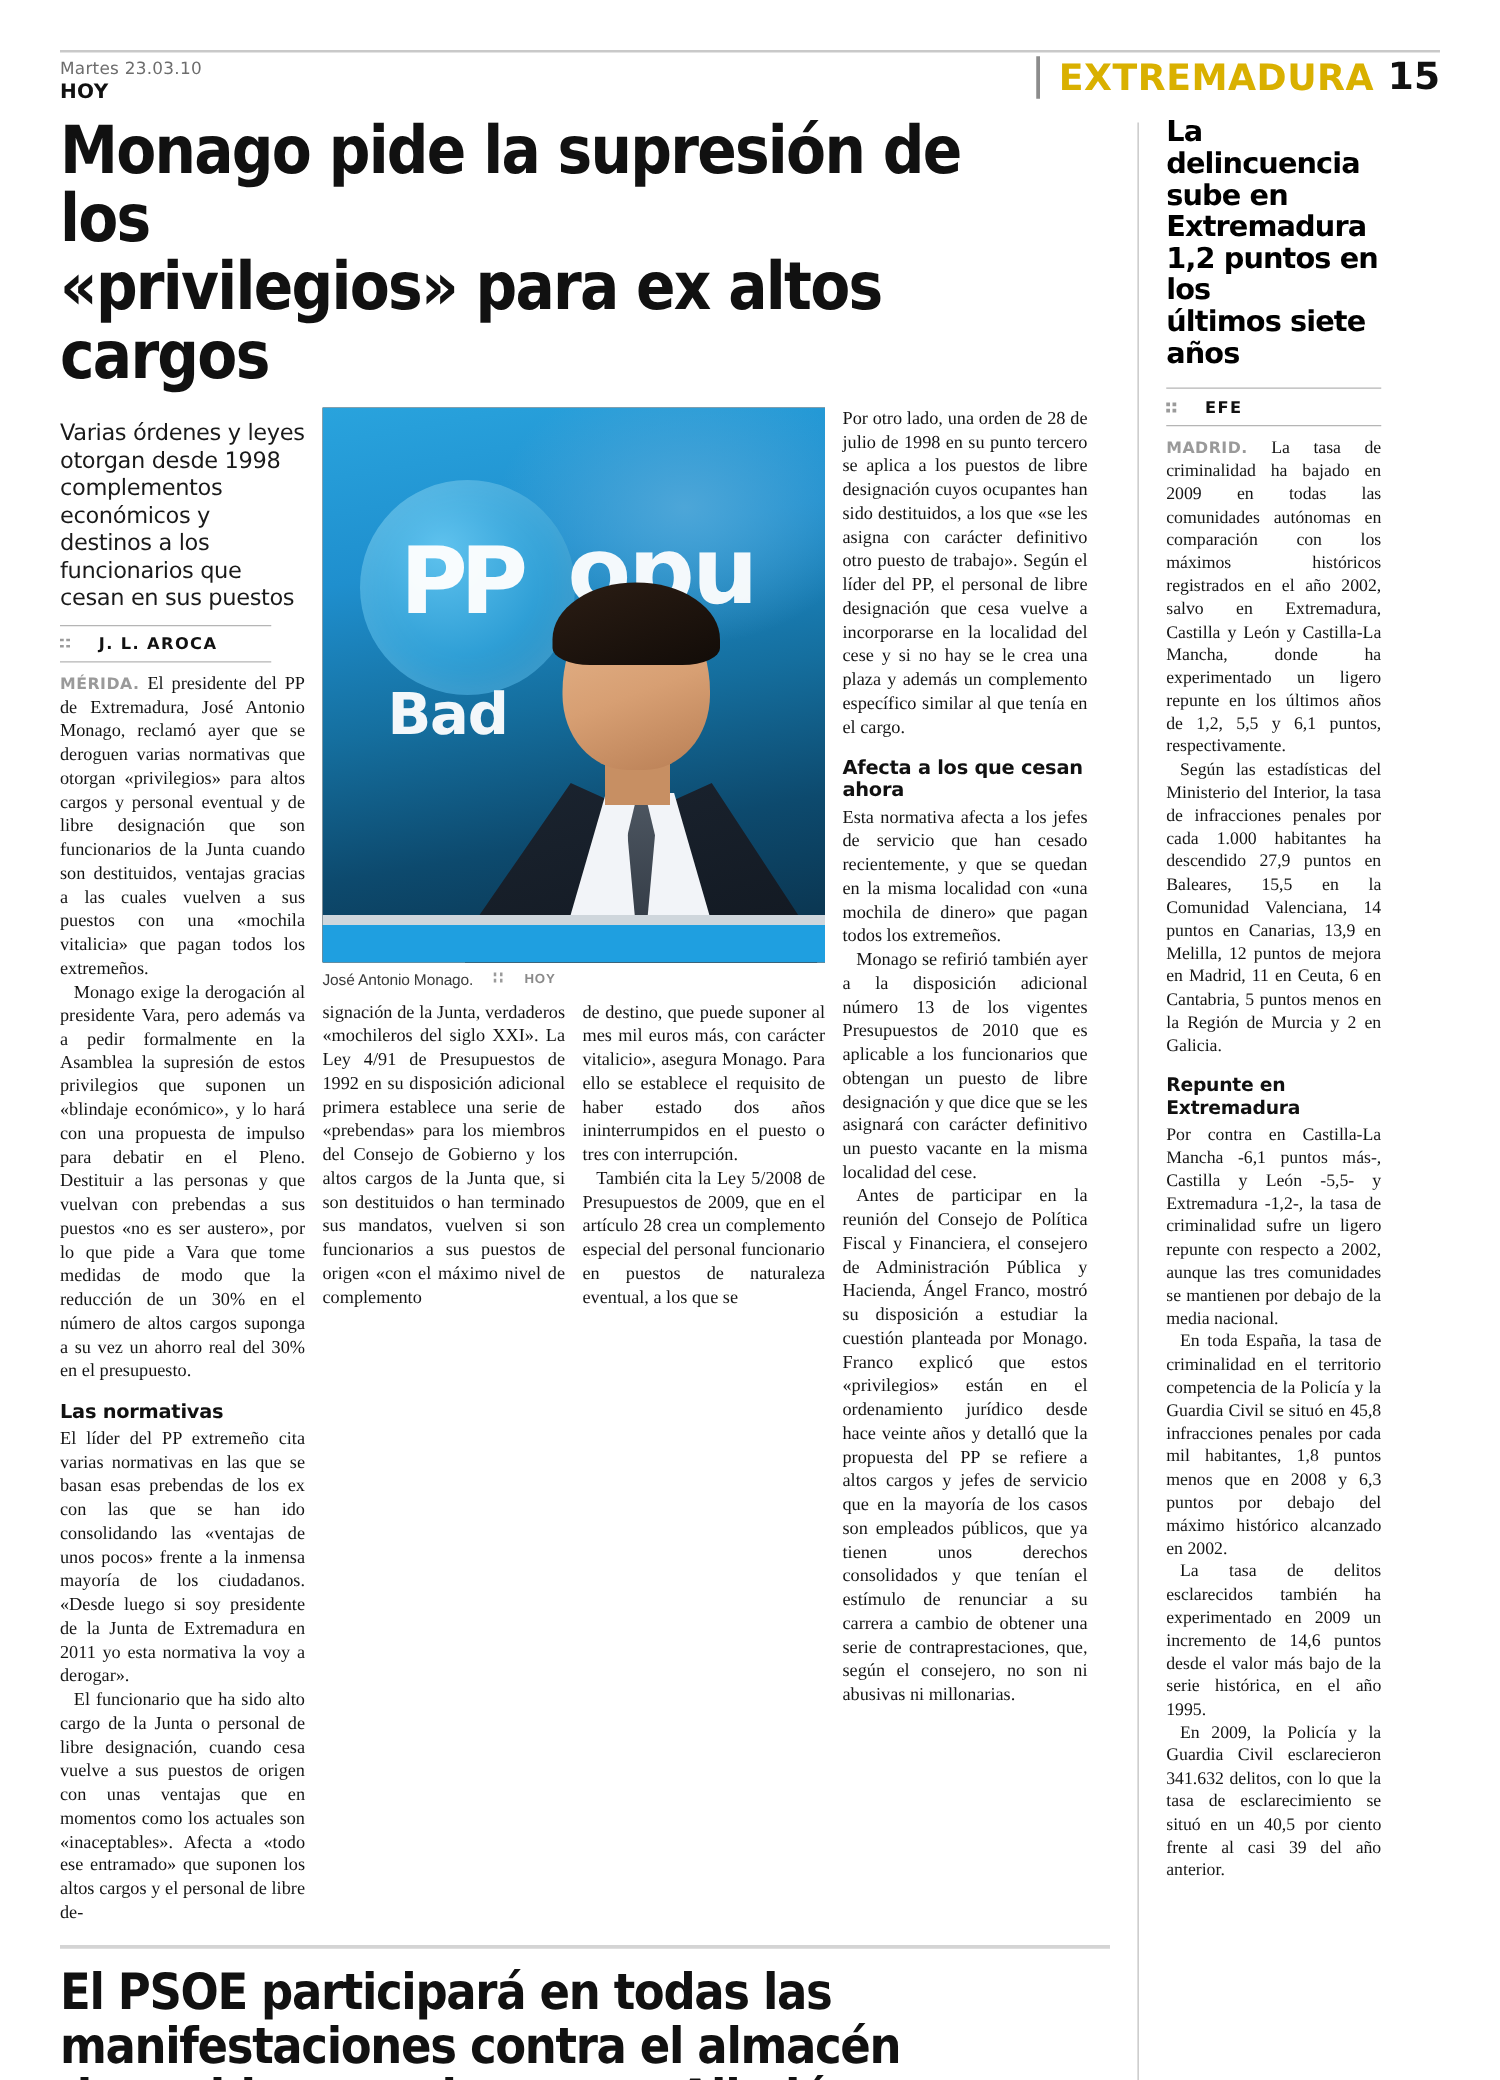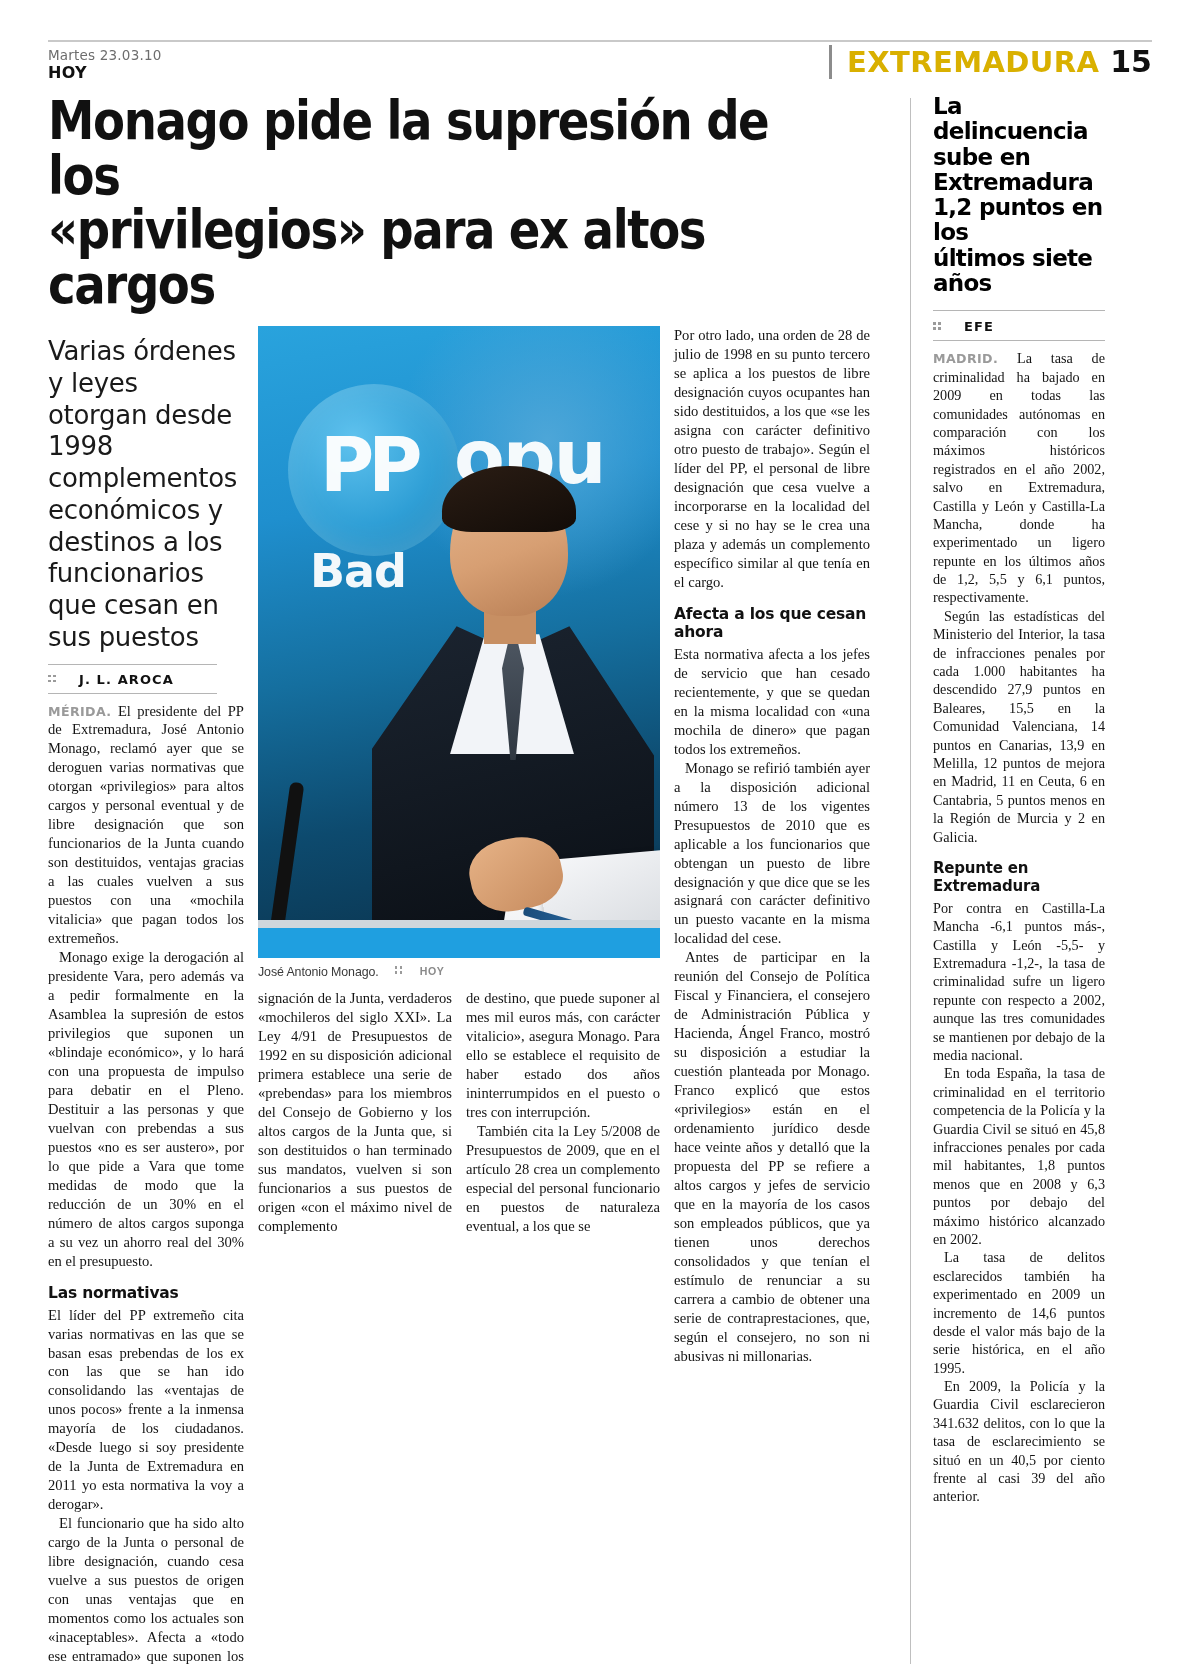--- a/index.html
+++ b/index.html
@@ -62,21 +62,21 @@
     white-space:pre-line;
   }
 
   
   .a1 { display:flex; gap:14px; margin-top:14px; }
   .a1 .col { width:196px; }
   .a1 .photocol { width:402px; }
 
   .standfirst {
     font-family:"DejaVu Sans", sans-serif;
-    font-size:26px; line-height:1.22; color:#1a1a1a;
+    font-size:18px; line-height:1.22; color:#1a1a1a;
     letter-spacing:-.3px;
     margin:10px 0 0 0;
   }
   .hr-thin { height:1px; background:#b5b5b5; margin:10px 0 7px 0; width:86%; }
 
   .byline {
     font-family:"DejaVu Sans", sans-serif;
     font-weight:bold; font-size:13px; letter-spacing:1.1px; color:#111;
     display:flex; align-items:center; gap:22px;
   }
@@ -106,21 +106,21 @@
     font-weight:bold; font-size:12.6px; color:#9a9a9a; letter-spacing:.4px;
   }
   h3.sub {
     font-family:"DejaVu Sans", sans-serif;
     font-weight:bold; font-size:15.5px; color:#111;
     margin:13px 0 4px 0; letter-spacing:-.2px;
   }
 
   
   .photo {
-    width:402px; height:632px; position:relative; overflow:hidden;
+    width:402px; height:444px; position:relative; overflow:hidden;
     background:#404040;
   }
   .photo .bg {
     position:absolute; inset:0;
     background:
       radial-gradient(ellipse 60% 40% at 72% 18%, #4da6d8 0%, rgba(77,166,216,0) 62%),
       linear-gradient(170deg,#29a3dd 0%, #1f8fce 28%, #156f9f 52%, #0d4a6e 74%, #0a2f47 100%);
   }
   .photo .logo-circle {
     position:absolute; left:30px; top:58px; width:172px; height:172px; border-radius:50%;

